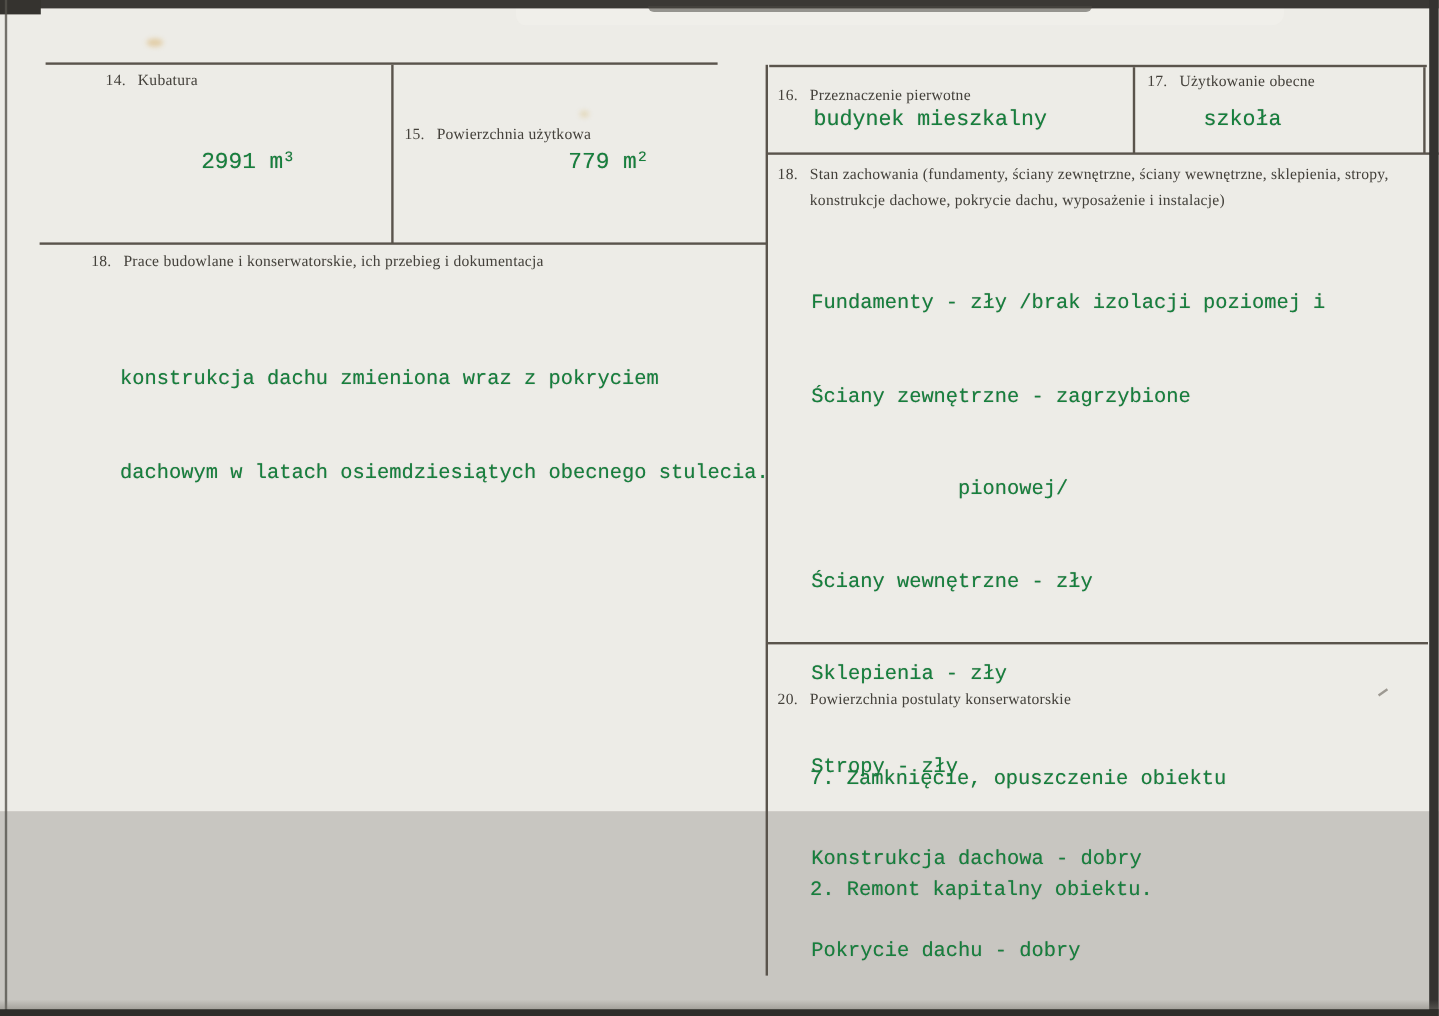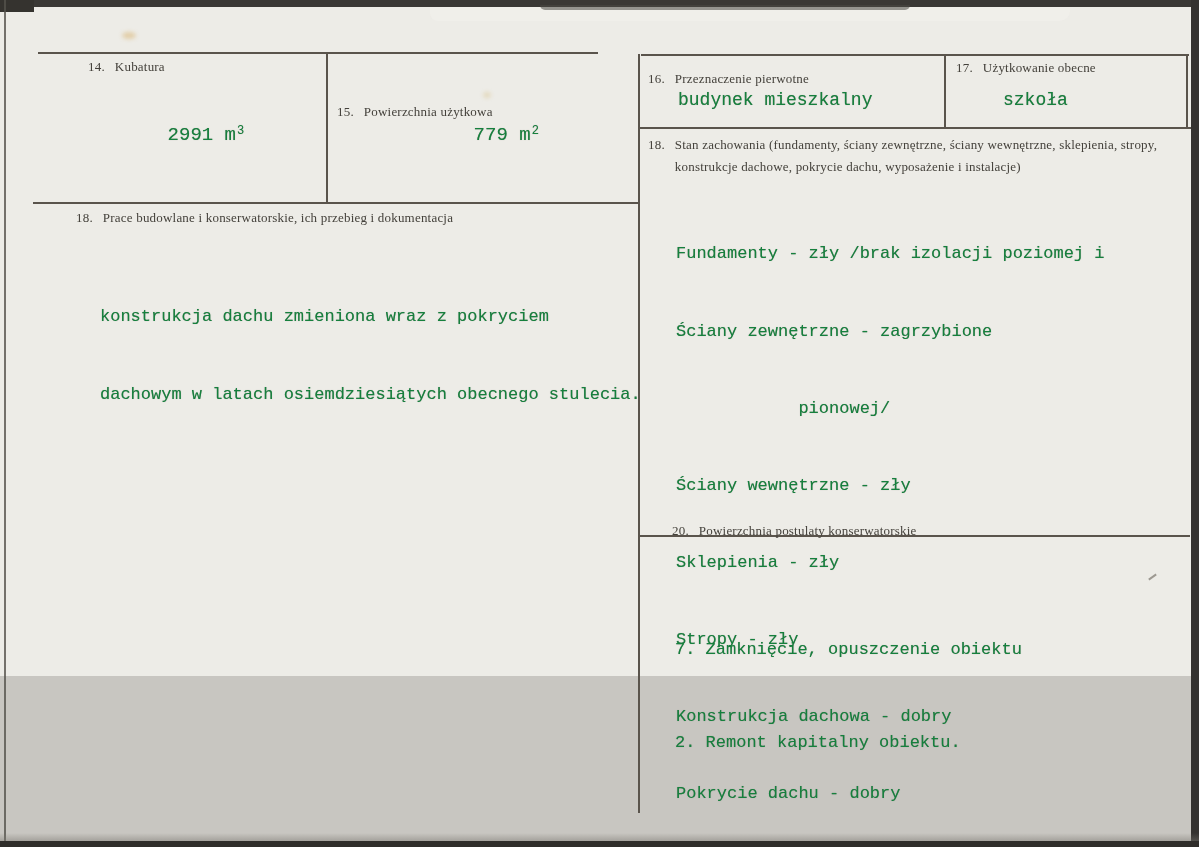--- a/index.html
+++ b/index.html
@@ -109,21 +109,21 @@
     <div>Ściany zewnętrzne - zagrzybione</div>
     <div>            pionowej/</div>
     <div>Ściany wewnętrzne - zły</div>
     <div>Sklepienia - zły</div>
     <div>Stropy - zły</div>
     <div>Konstrukcja dachowa - dobry</div>
     <div>Pokrycie dachu - dobry</div>
     
   </div>
 
-  <div class="flabel" style="left:648px;top:520px;margin-left:24px;">
+  <div class="flabel" style="left:648px;top:572px;">
     <span class="num">20.</span>
     <span class="txt">Powierzchnia postulaty konserwatorskie</span>
   </div>
   <div class="type type-lines" style="left:675px;top:572px;line-height:31px;">
     <div>7. Zamknięcie, opuszczenie obiektu</div>
     <div>2. Remont kapitalny obiektu.</div>
   </div>
 
   <div class="tear-light"></div>
   <div class="edge-top"></div>

